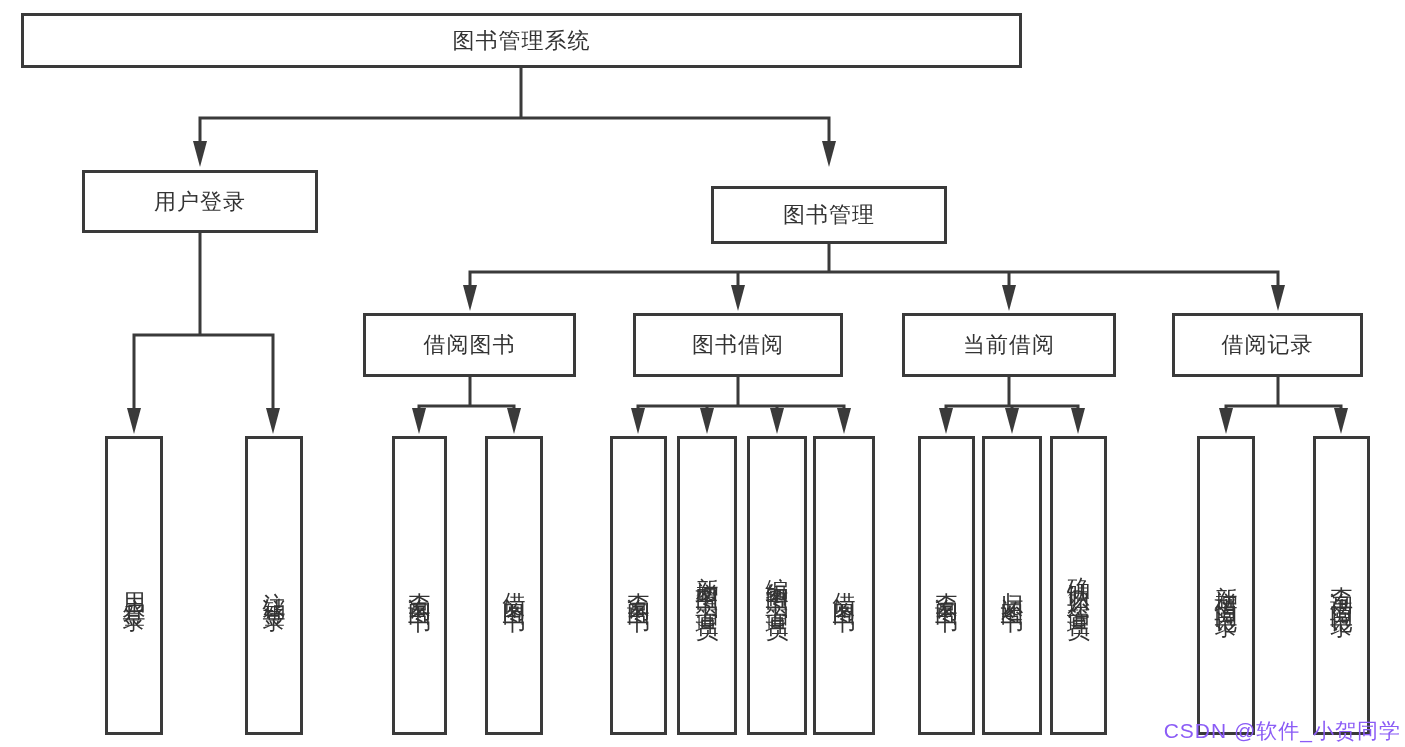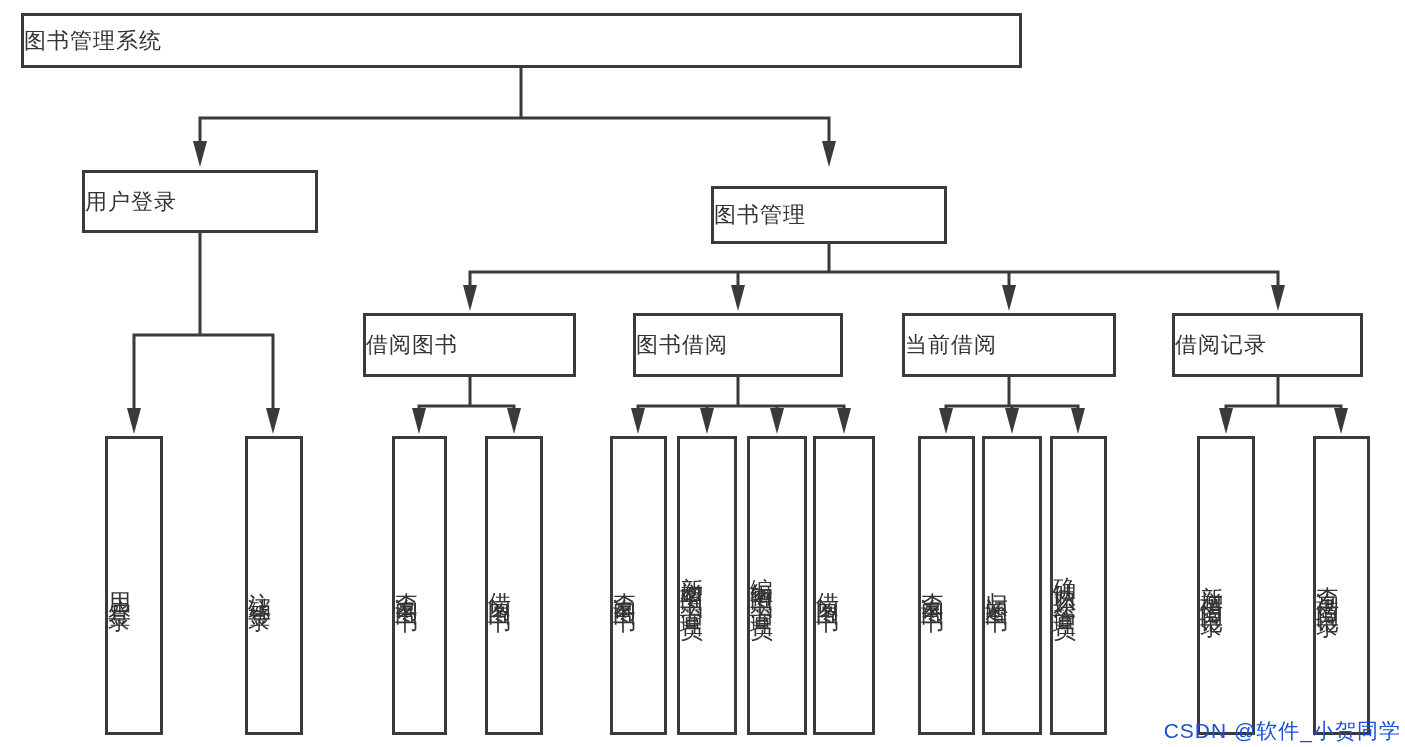--- a/index.html
+++ b/index.html
@@ -15,38 +15,38 @@
   svg.wires { position: absolute; left: 0; top: 0; width: 1405px; height: 747px; }
   .ln { fill: none; stroke: #3a3a3a; stroke-width: 3; stroke-linecap: square; }
   .ah { fill: #3a3a3a; stroke: none; }
   .node {
     position: absolute;
     box-sizing: border-box;
     background: #ffffff;
     border: 3px solid #3a3a3a;
     display: flex;
     align-items: center;
-    justify-content: flex-start;
+    justify-content: center;
     text-align: center;
   }
   .hnode { font-size: 22px; letter-spacing: 1px; white-space: nowrap; }
   .vnode .vtext {
     writing-mode: vertical-lr;
     text-orientation: mixed;
     font-size: 23px;
     letter-spacing: 6px;
     line-height: 1;
   }
   .watermark {
     position: absolute;
     right: 4px;
     bottom: 2px;
     font-size: 21px;
     letter-spacing: 1px;
-    color: #1d4ed8;
+    color: #8b5cf6;
     white-space: nowrap;
   }
 </style>
 </head>
 <body>
 
 <div id="canvas">
 
   <svg class="wires" viewBox="0 0 1405 747">
     <g>

